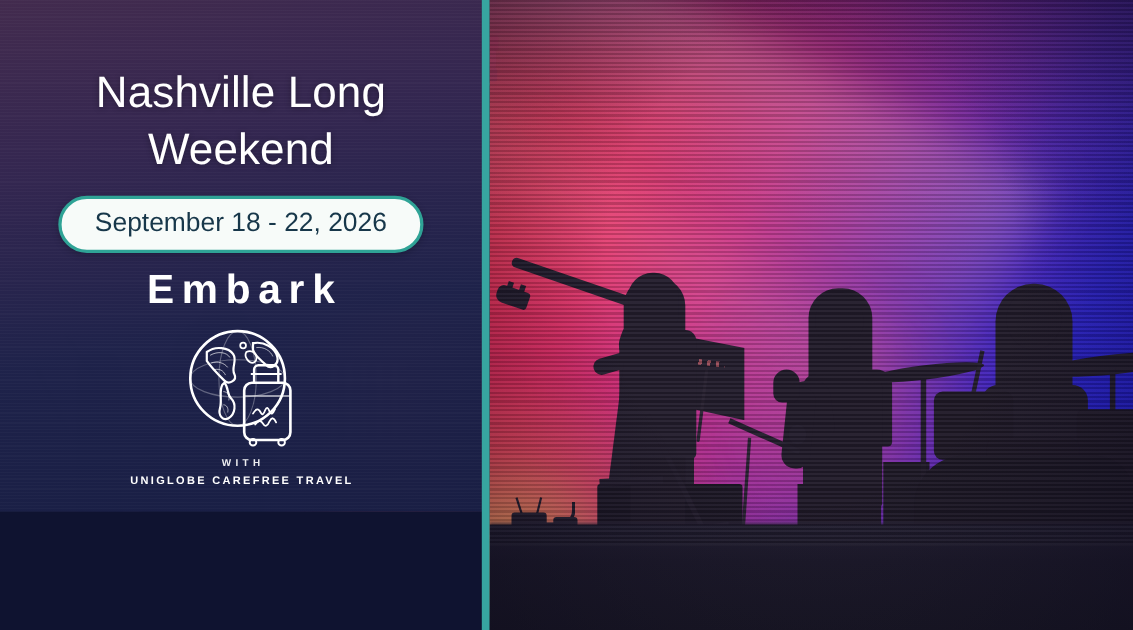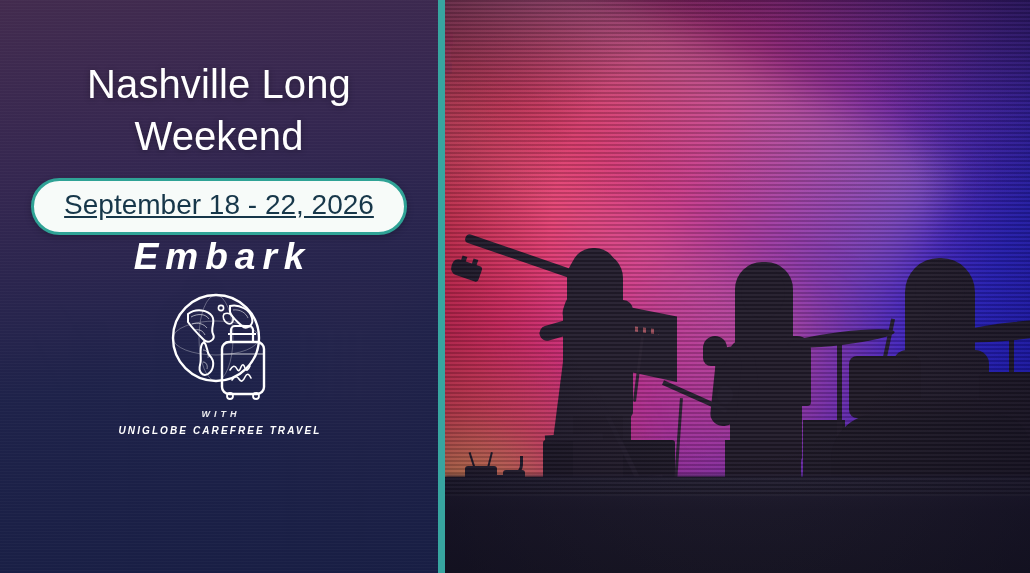--- a/index.html
+++ b/index.html
@@ -7,21 +7,21 @@
     width:1030px; height:573px; overflow:hidden;
     background:#0f1330;
     font-family:"Liberation Sans", sans-serif;
   }
   #banner {
     position:relative; width:1030px; height:573px; overflow:hidden;
   }
 
   
   #left-panel {
-    position:absolute; left:0; top:0; width:438px; height:573px;
+    position:absolute; left:0; top:0; width:438px; height:465px;
     overflow:hidden;
     background:
       linear-gradient(160deg,#46304f 0%, #3b2b52 22%, #2d2a52 48%, #23254b 70%, #1a2046 100%);
   }
   
   .ghost { position:absolute; opacity:.30; filter:blur(1.2px); }
   .ghost-warm {
     right:-10px; top:280px; width:210px; height:300px;
     background:radial-gradient(ellipse at 60% 30%, rgba(190,60,70,.75), rgba(120,40,70,.12) 62%, transparent 75%);
     opacity:.5; filter:blur(10px);
@@ -106,34 +106,33 @@
     text-align:center; letter-spacing:.1px; width:360px;
     text-shadow:0 1px 6px rgba(0,0,0,.30);
   }
   #date-pill {
     margin-top:16px;
     background:#f7fbf9;
     border:3px solid #2fa396;
     border-radius:40px;
     padding:9px 30px 11px;
     color:#17374a;
-    font-size:28px; line-height:1.1; font-weight:400;
+    font-size:24px; line-height:1.1; font-weight:400;
     white-space:nowrap;
     box-shadow:0 2px 7px rgba(0,0,0,.22);
-    text-decoration:underline;
   }
   #host-line {
     margin-top:20px;
     color:#ffffff; font-size:27px; font-weight:400; letter-spacing:.1px;
     text-shadow:0 1px 6px rgba(0,0,0,.35);
   }
 
   
   #logo-block {
-    margin-top:1px; display:flex; flex-direction:column; align-items:center;font-style:italic;
+    margin-top:12px; display:flex; flex-direction:column; align-items:center;
   }
   #brand-wordmark {
     color:#ffffff; font-size:37px; font-weight:700; letter-spacing:7px;
     text-indent:7px;
   }
   #brand-mark { margin-top:2px; }
   #brand-with {
     margin-top:3px; color:#ffffff; font-size:9px; font-weight:700; letter-spacing:4px;
     text-indent:4px; opacity:.92;
   }

